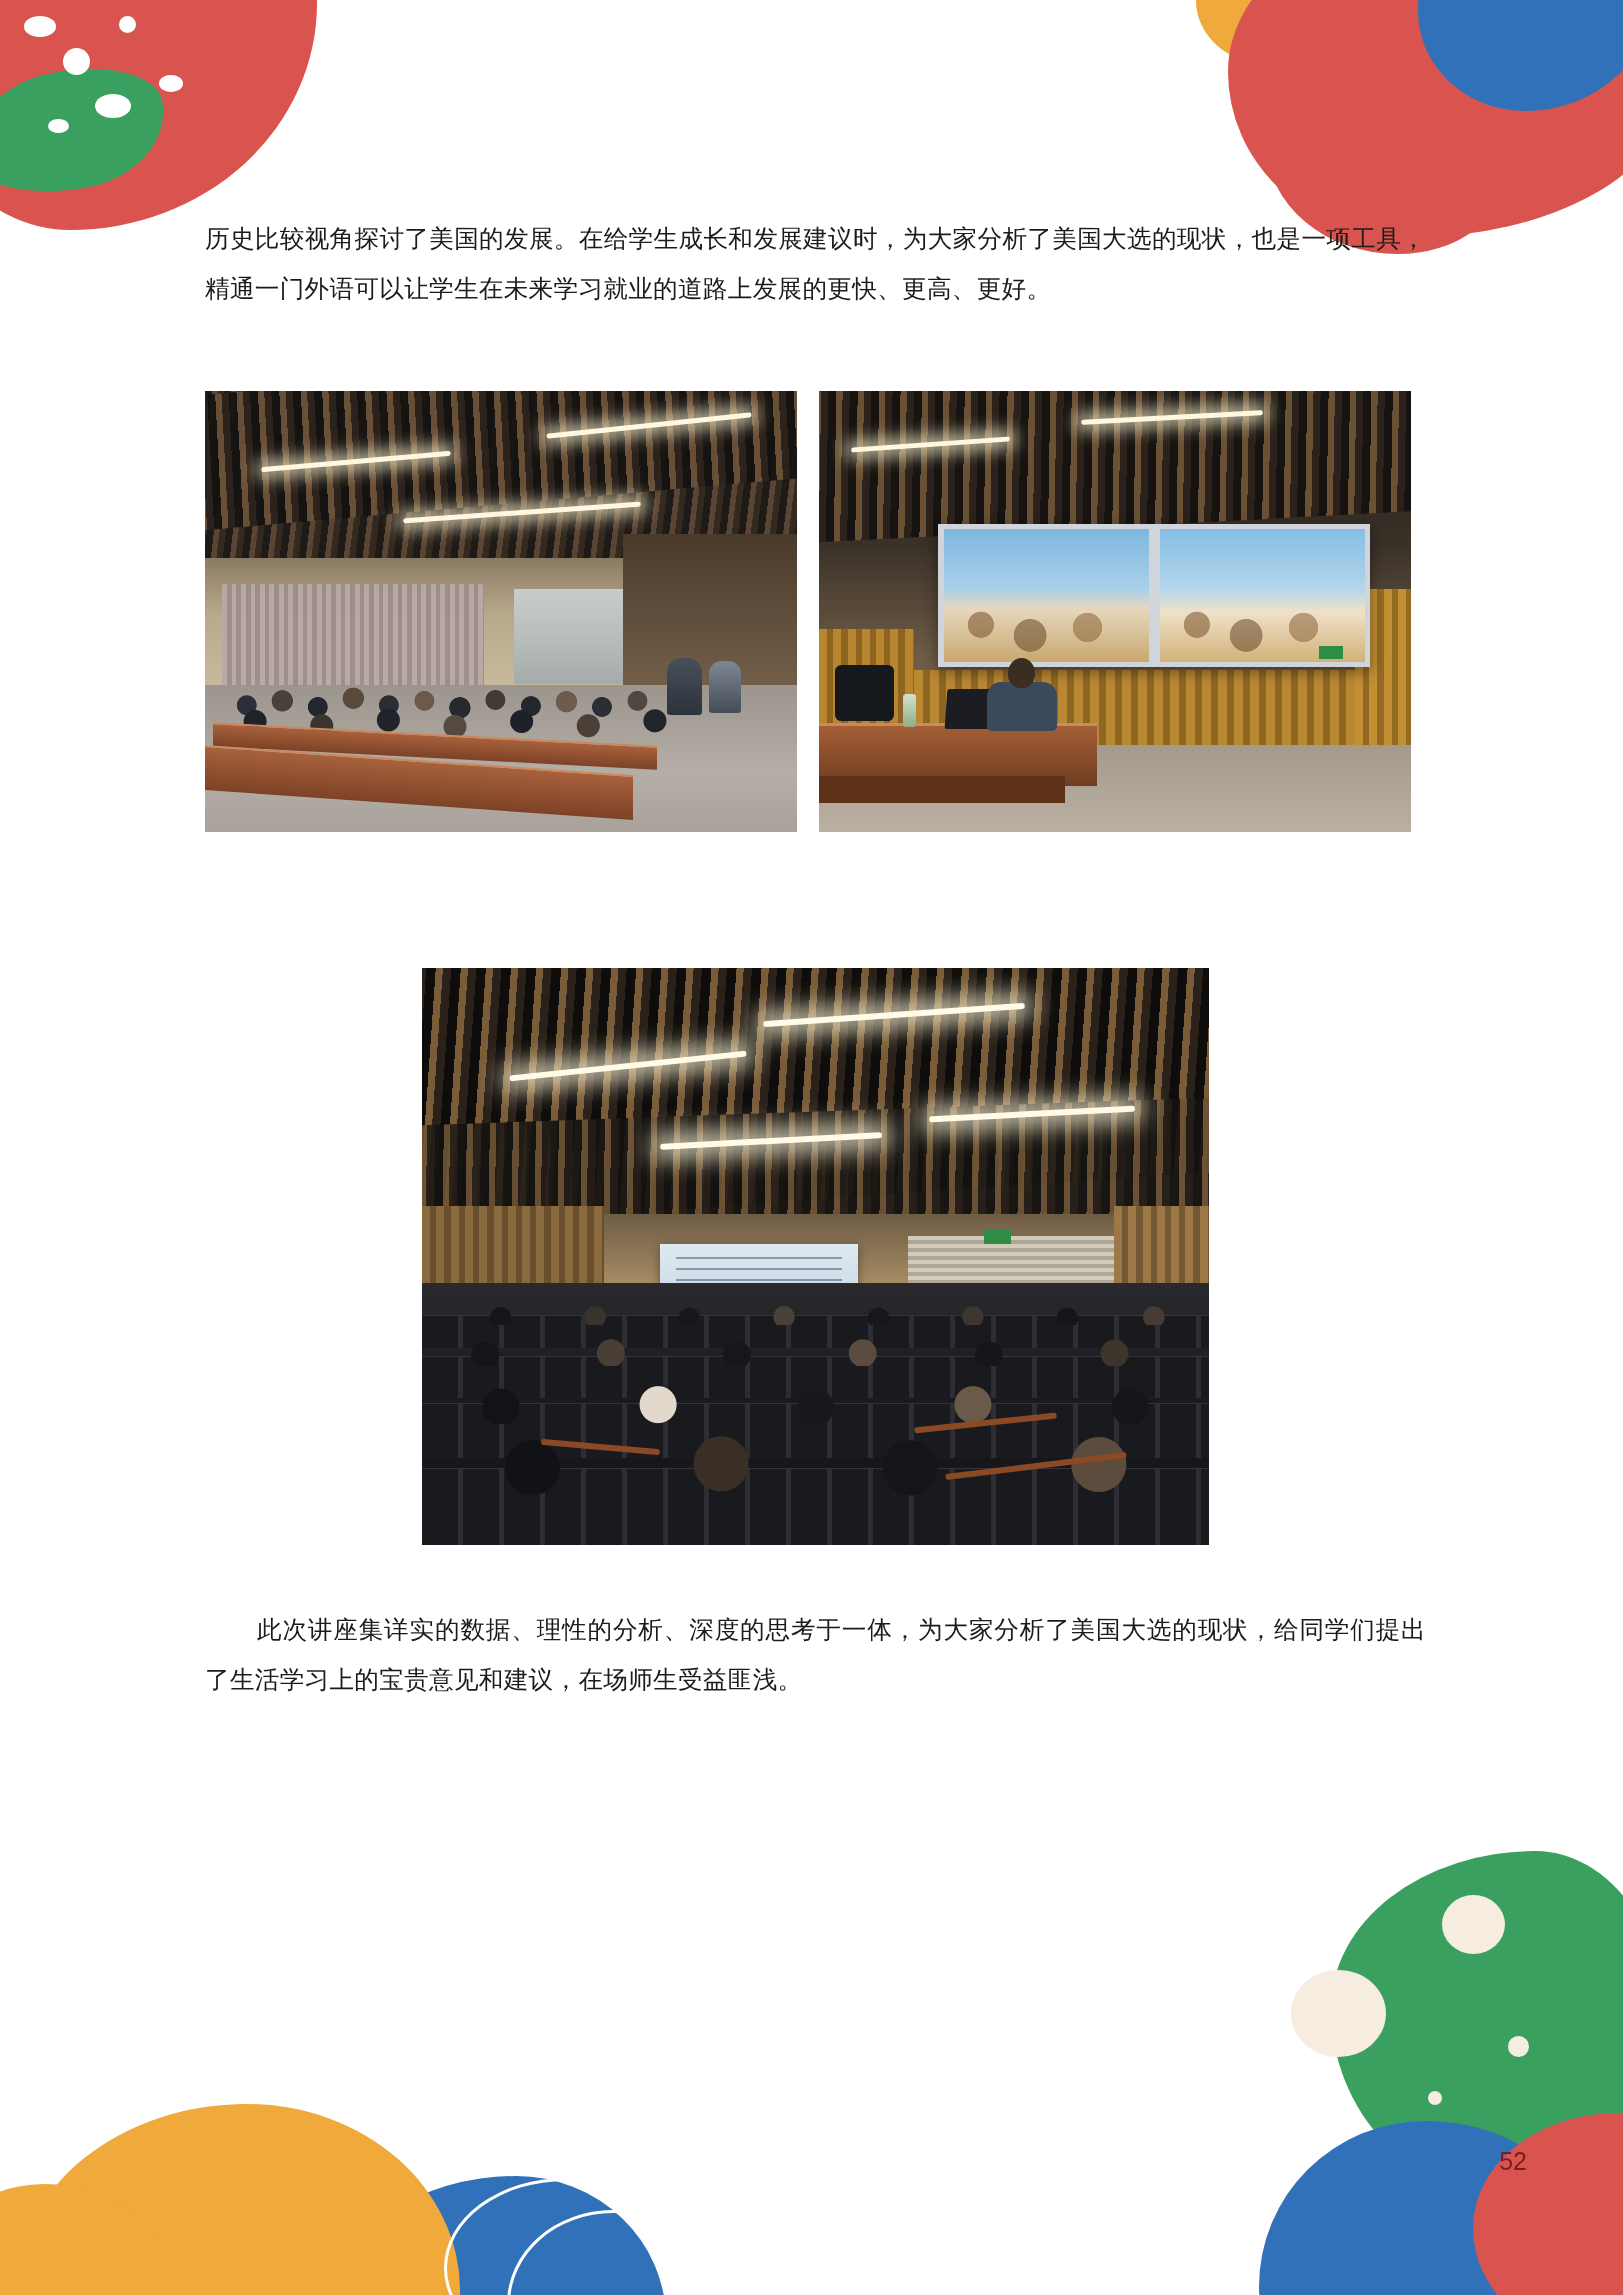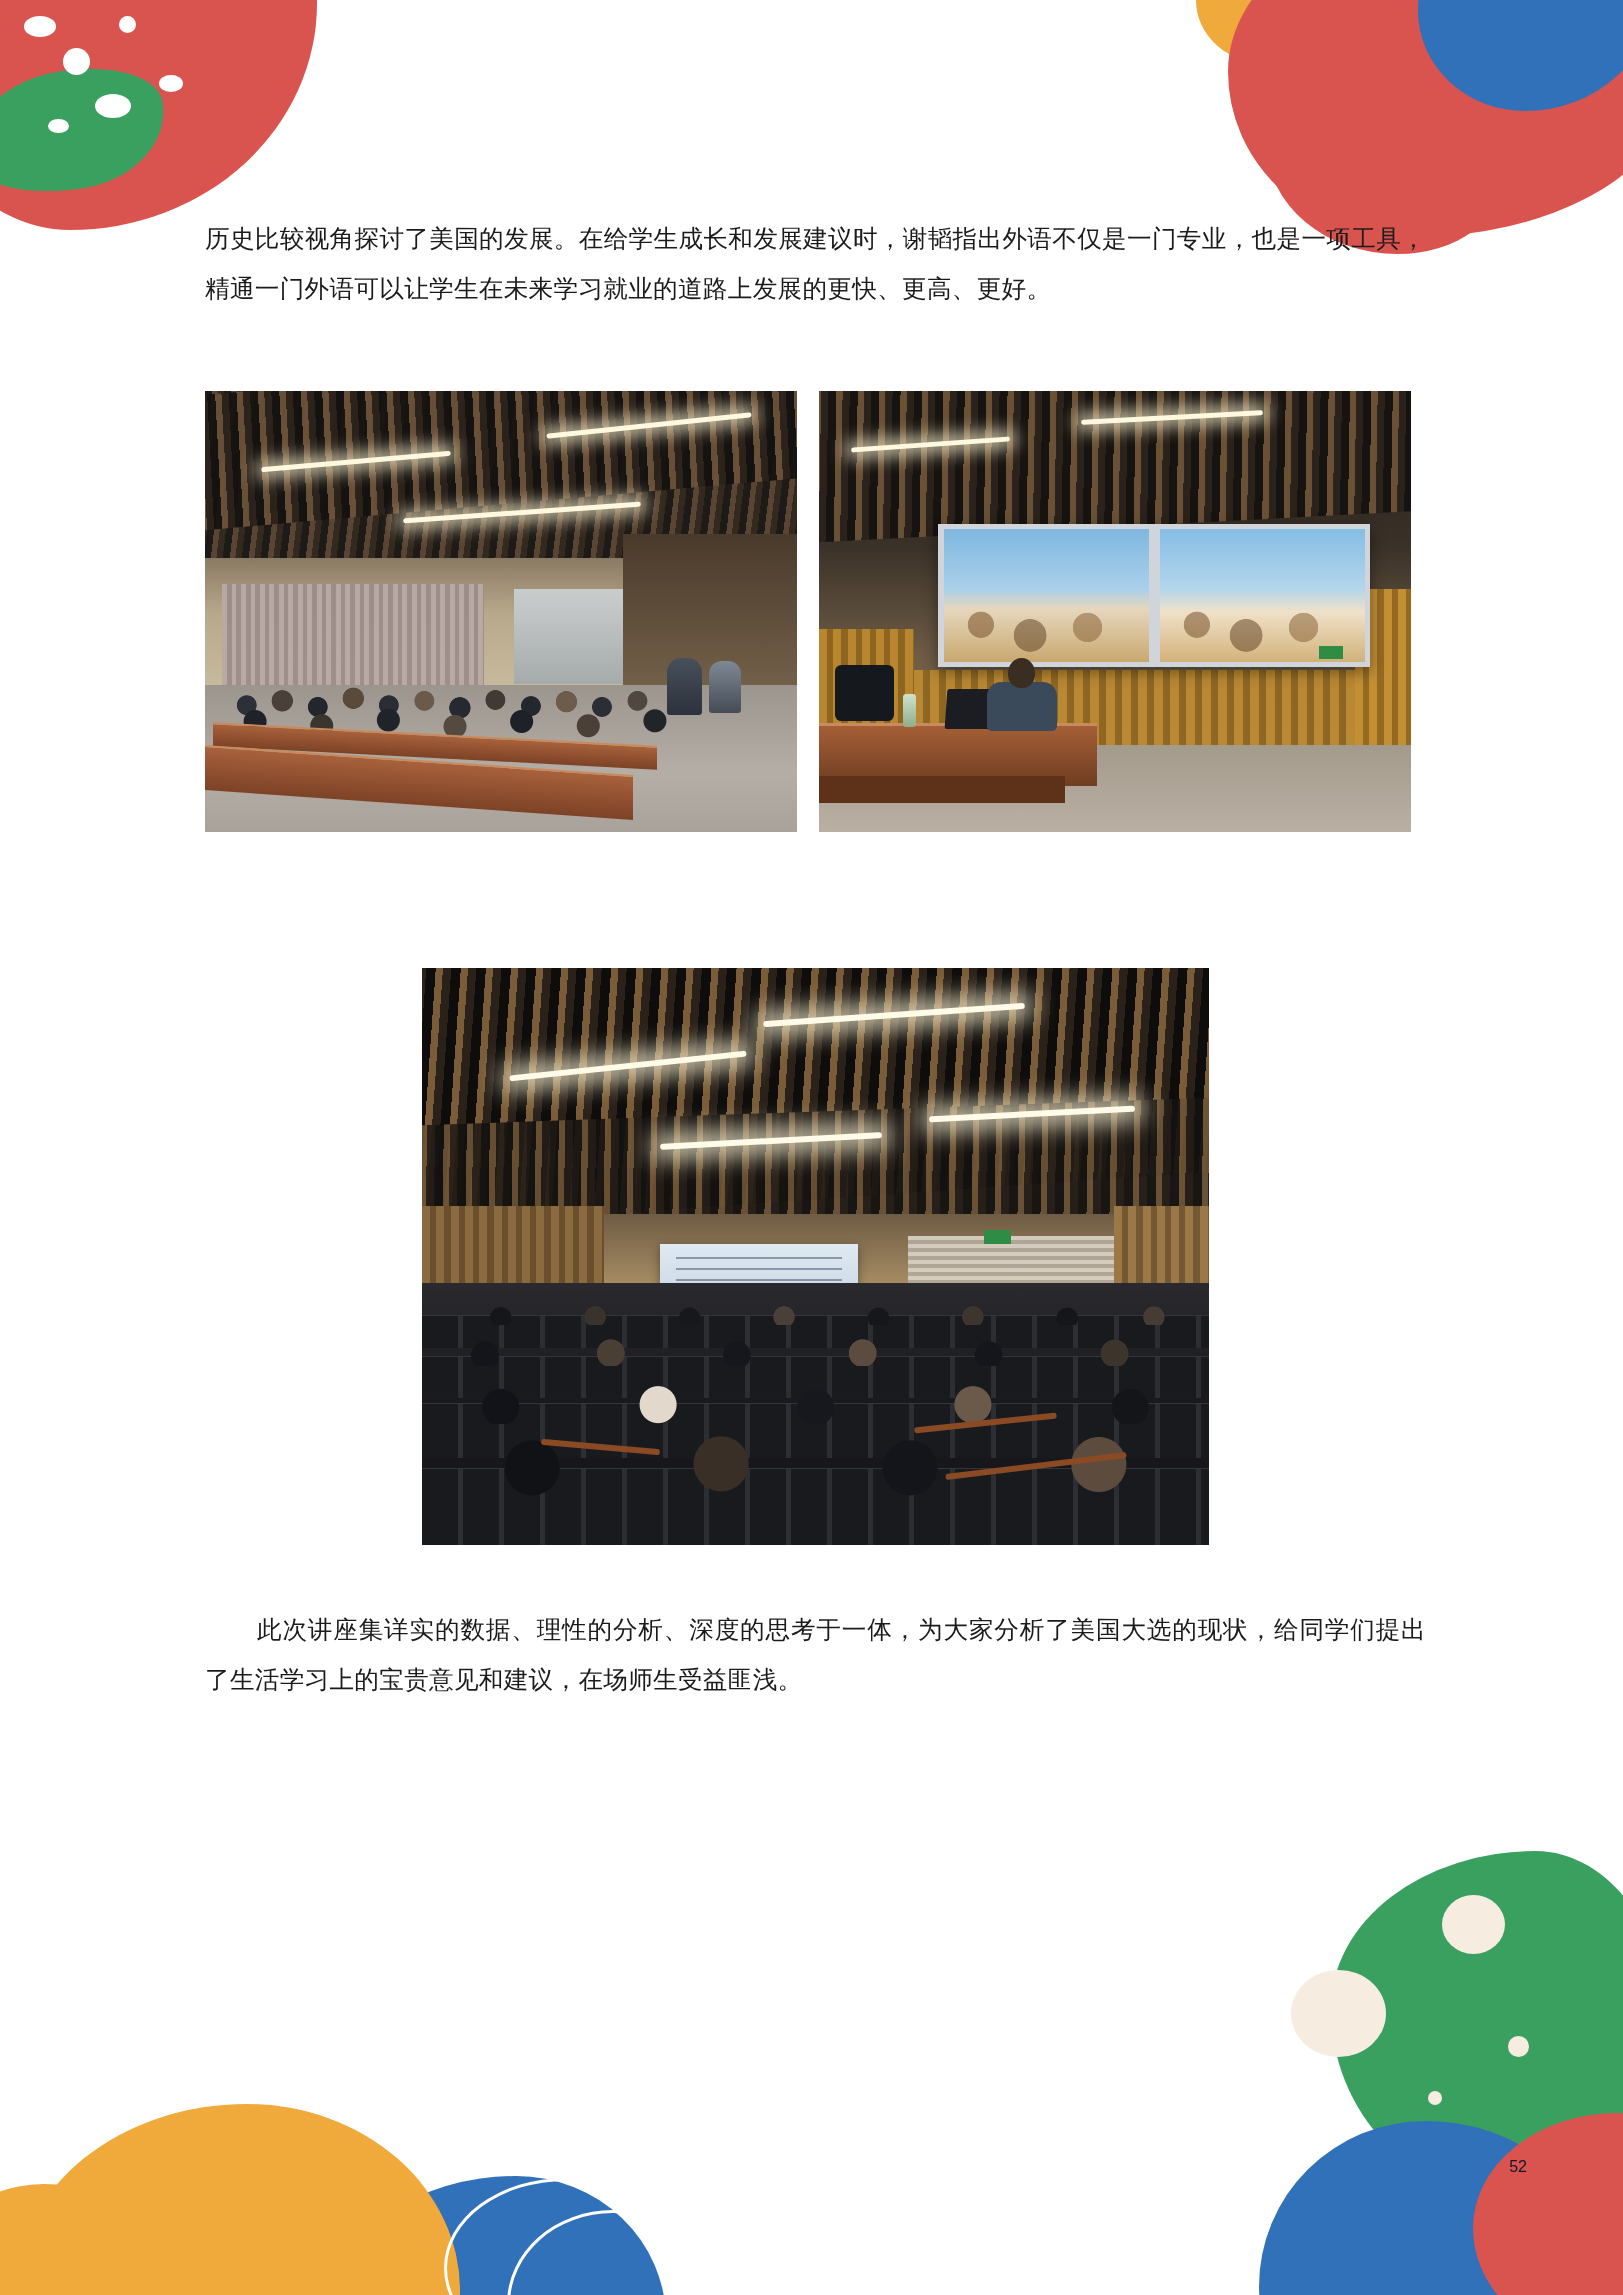--- a/index.html
+++ b/index.html
@@ -437,22 +437,22 @@
   }
   .pC-armwood {
     position:absolute; background:#8a4a24; height:6.3px; border-radius:2.4px;
   }
 
   
   .page-num {
     position: absolute;
     right: 97px;
     bottom: 119px;
-    font-size: 16px;
-    color: #0f172a;
+    font-size: 25px;
+    color: #7f1d1d;
     font-family: "Liberation Sans", sans-serif;
   }
 </style>
 </head>
 <body>
 
 <div id="page">
 
   <div>
     <div class="blob tl-red"></div>
@@ -486,21 +486,21 @@
     <div class="blob br-blue"></div>
     <div class="blob br-red"></div>
     <div class="blob br-cream"></div>
     <div class="blob br-cream2"></div>
     <div class="dot" style="right:95px; bottom:238px; width:20.6px; height:20.6px; background:#f6ece0;"></div>
     <div class="dot" style="right:182px; bottom:190px; width:14.3px; height:14.3px; background:#f6ece0;"></div>
   </div>
 
   <div id="content">
 
-    <p class="para">历史比较视角探讨了美国的发展。在给学生成长和发展建议时，谢韬指出外语不仅是一门专业，也是一项工具，精通一门外语可以让学生在未来学习就业的道路上发展的更快、更高、更好。</p>
+    <p class="para">历史比较视角探讨了美国的发展。在给学生成长和发展建议时，为大家分析了美国大选的现状，也是一项工具，精通一门外语可以让学生在未来学习就业的道路上发展的更快、更高、更好。</p>
 
     <div class="gap-a"></div>
 
     <div class="photo-row">
 
       <figure class="photo photo-a">
         <div class="pA-bg"></div>
         <div class="pA-ceiling"></div>
         <div class="pA-ceil2"></div>
         <div class="pA-lightbar" style="left:56px;  top:68px;  width:190px; transform:rotate(-5deg);"></div>

